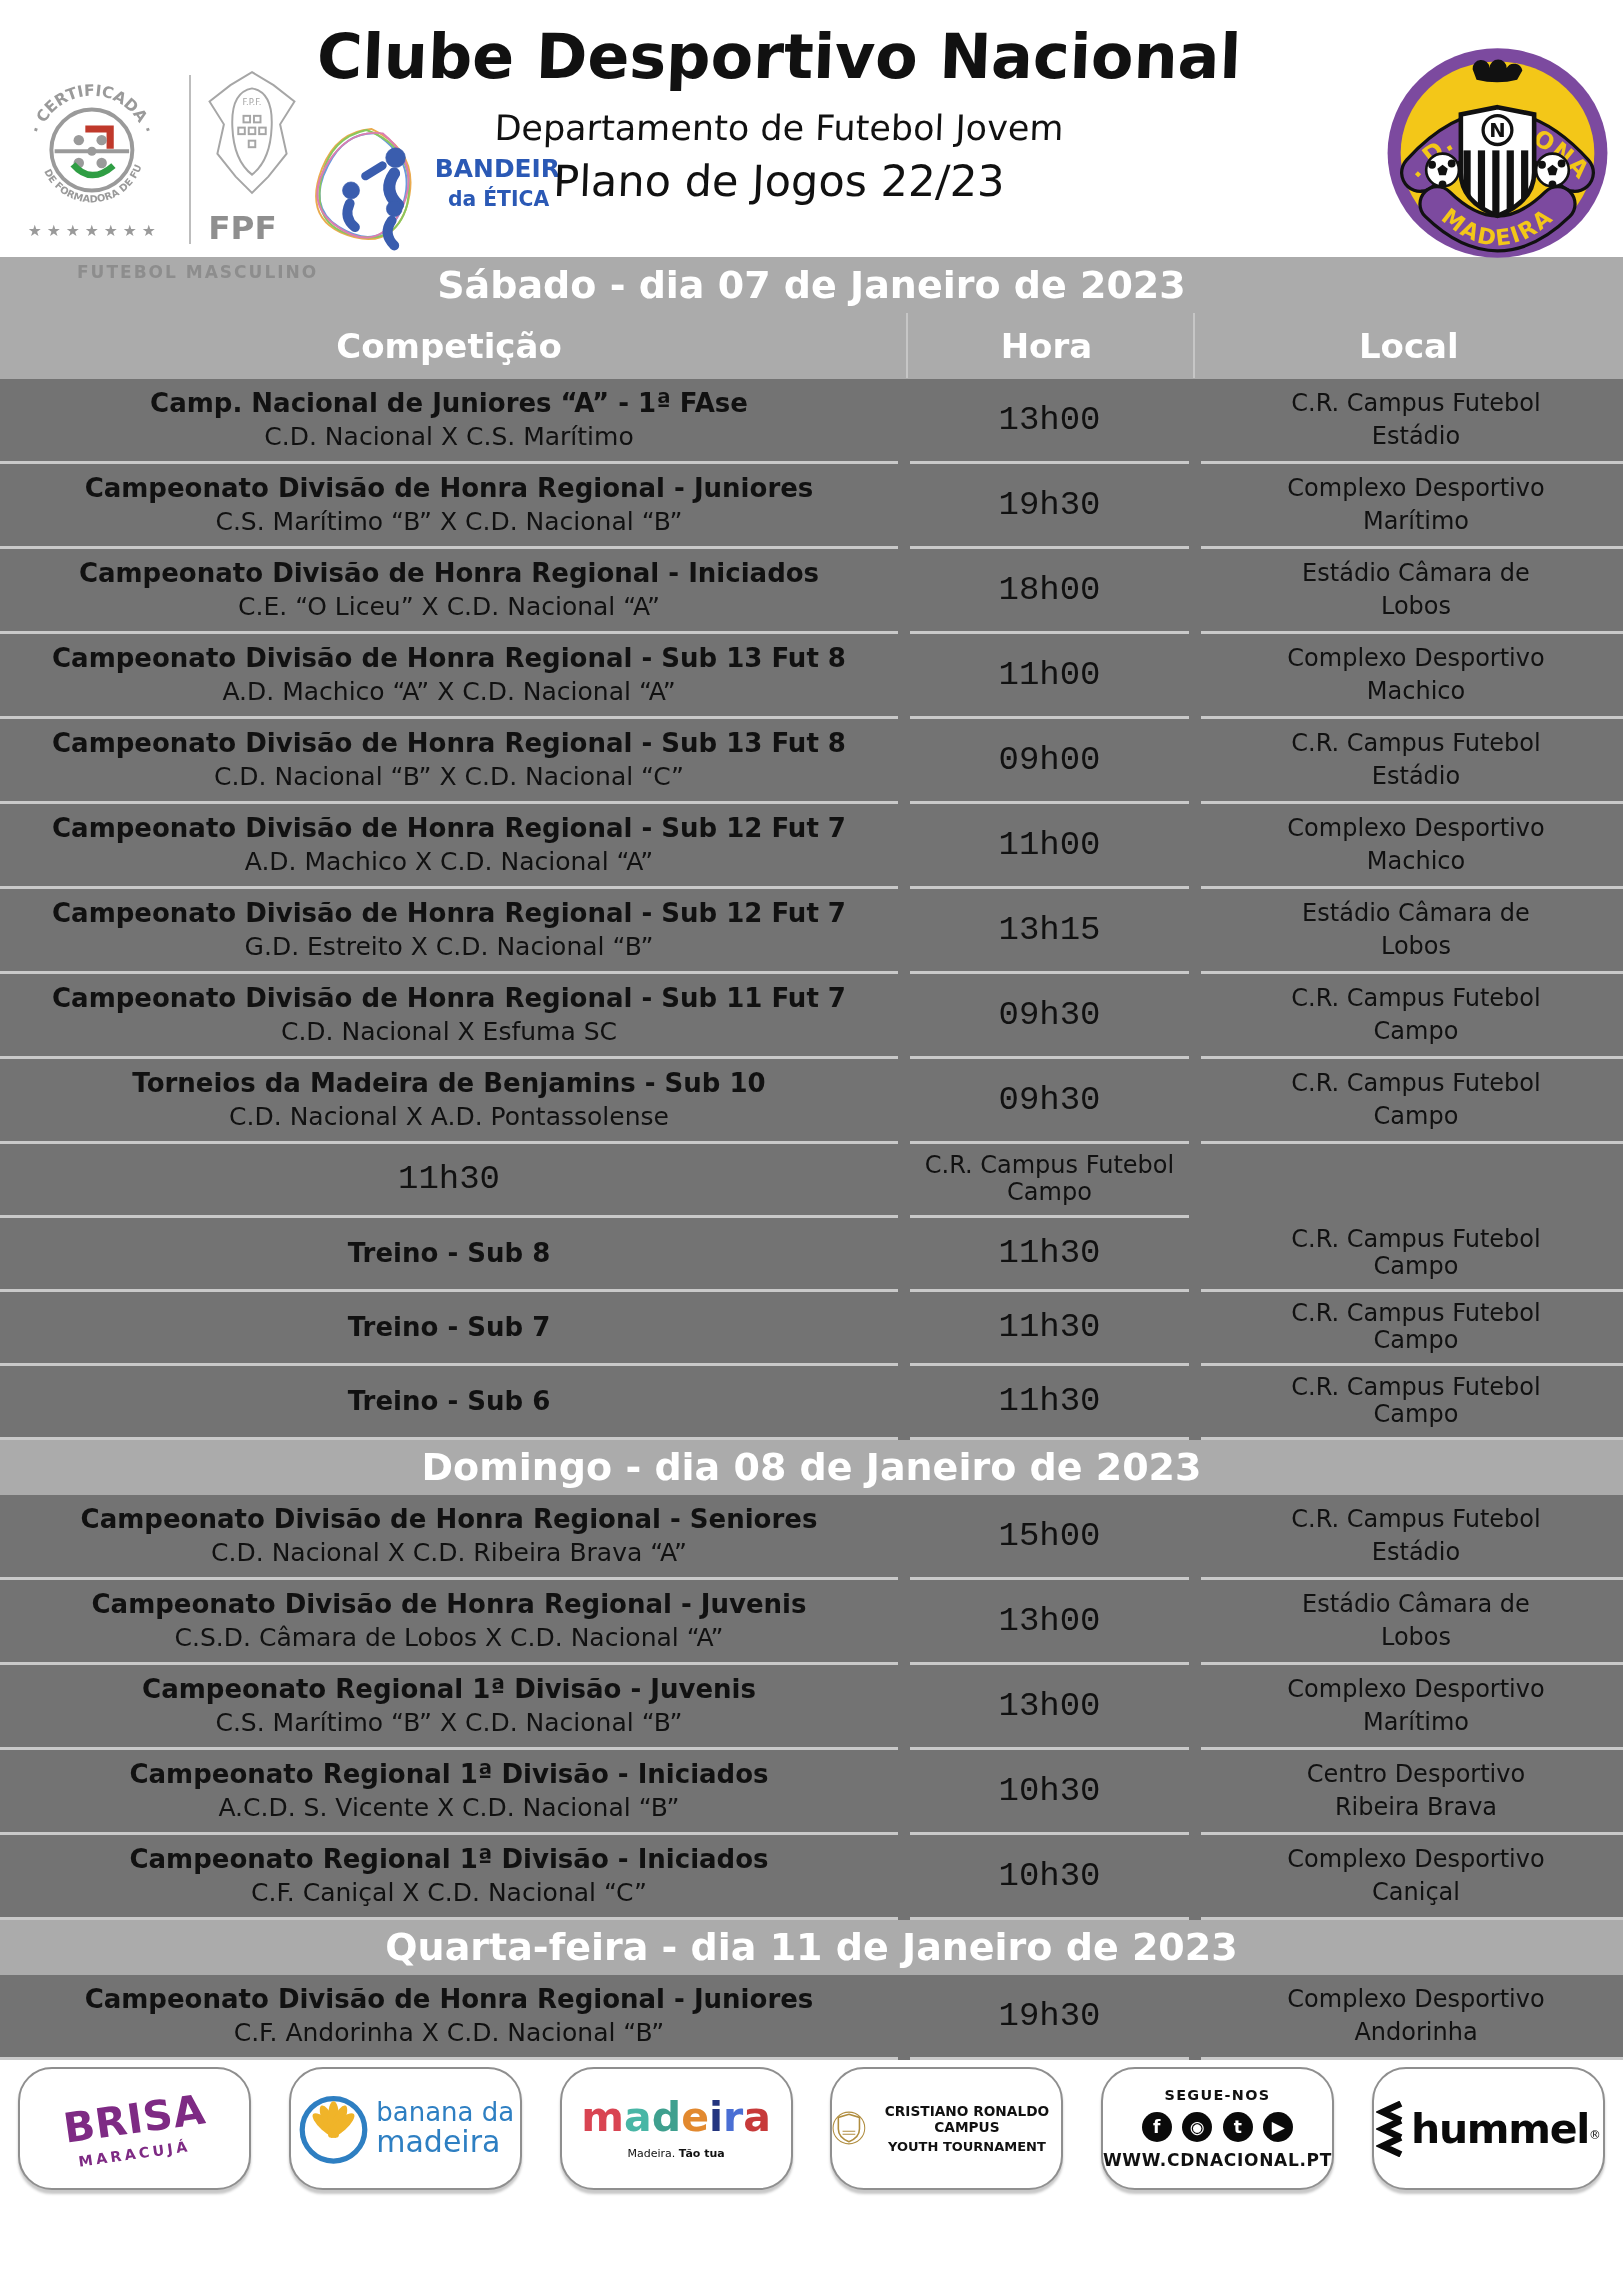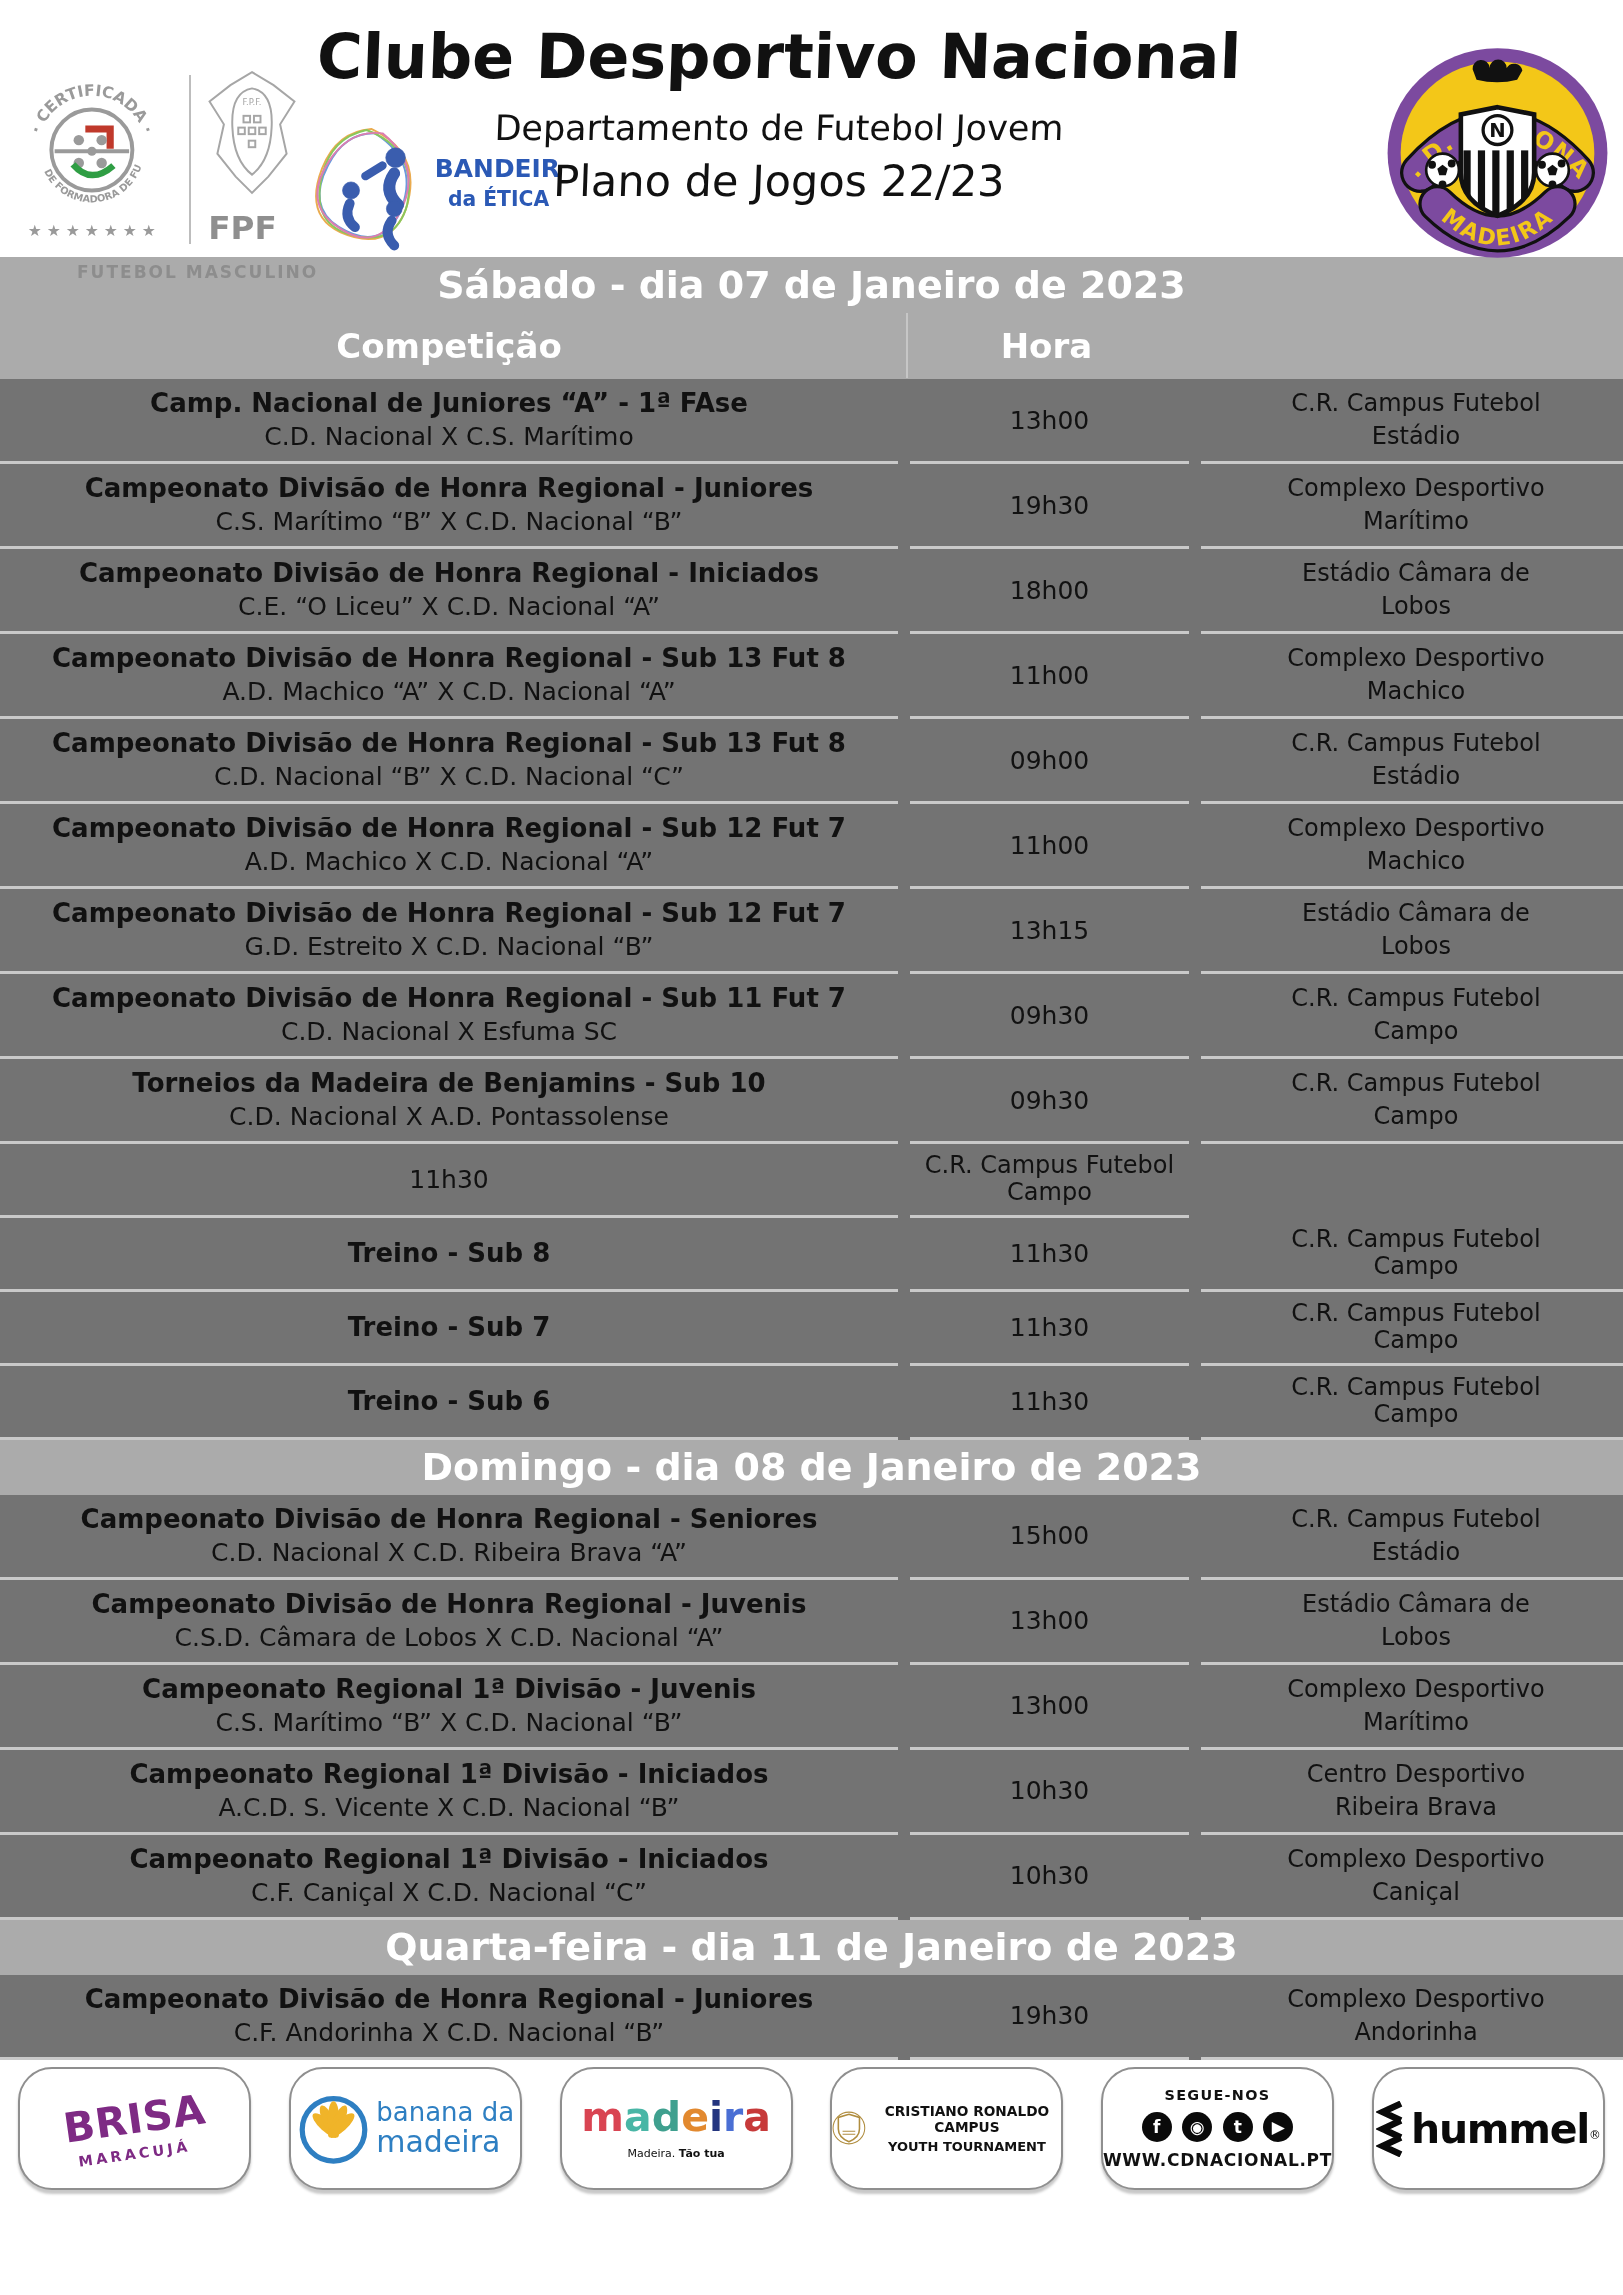--- a/index.html
+++ b/index.html
@@ -34,21 +34,21 @@
   .hcell + .hcell { border-left: 2px solid #c6c6c6; }
   .band-mid { height: 55px; display: flex; align-items: center; justify-content: center; }
 
   
   .row { display: grid; grid-template-columns: 898px 279px 430px; column-gap: 12px; min-height: 85px; background: #737373; }
   .row.single { min-height: 68px; }
   .cell { border-bottom: 3.3px solid #c9c9c9; display: flex; flex-direction: column;
           justify-content: space-around; align-items: center; text-align: center; padding: 7.9px 6.5px; }
   .comp-name { font-weight: bold; font-size: 26px; line-height: 1.1; }
   .comp-match { font-size: 25px; line-height: 1.1; }
-  .c-time { font-size: 25px; justify-content: center; }
+  .c-time { font-size: 34px; justify-content: center; font-family: Liberation Mono, monospace; }
   .venue-line { font-size: 24px; line-height: 1.15; }
 
   
   .sponsors { position: absolute; left: 18.3px; right: 18.3px; top: 2067px; height: 124px;
               display: flex; justify-content: space-between; }
   .sponsor { width: 233px; height: 123px; border: 2px solid #8f8f8f; border-radius: 34px;
              box-shadow: 0 3.3px 2.6px rgba(0,0,0,.22); background: #fff;
              display: flex; align-items: center; justify-content: center; overflow: hidden; }
   .sp-col { display: flex; flex-direction: column; align-items: center; justify-content: center; }
   .sp-row { display: flex; flex-direction: row; align-items: center; justify-content: center; gap: 6.5px; }
@@ -198,20 +198,21 @@
   </div>
 
   <div class="schedule">
 
     <div class="band band-top">
       <span class="fm-label">FUTEBOL MASCULINO</span>
       <div class="section-title">Sábado - dia 07 de Janeiro de 2023</div>
       <div class="col-head">
         <div class="hcell">Competição</div>
         <div class="hcell">Hora</div>
+        <div class="hcell">Local</div>
       </div>
     </div>
     <div class="rows">
         <div class="row">
       <div class="cell c-comp">
         <div class="comp-name">Camp. Nacional de Juniores “A” - 1ª FAse</div>
         <div class="comp-match">C.D. Nacional X C.S. Marítimo</div>
       </div>
       <div class="cell c-time">13h00</div>
       <div class="cell c-venue">

